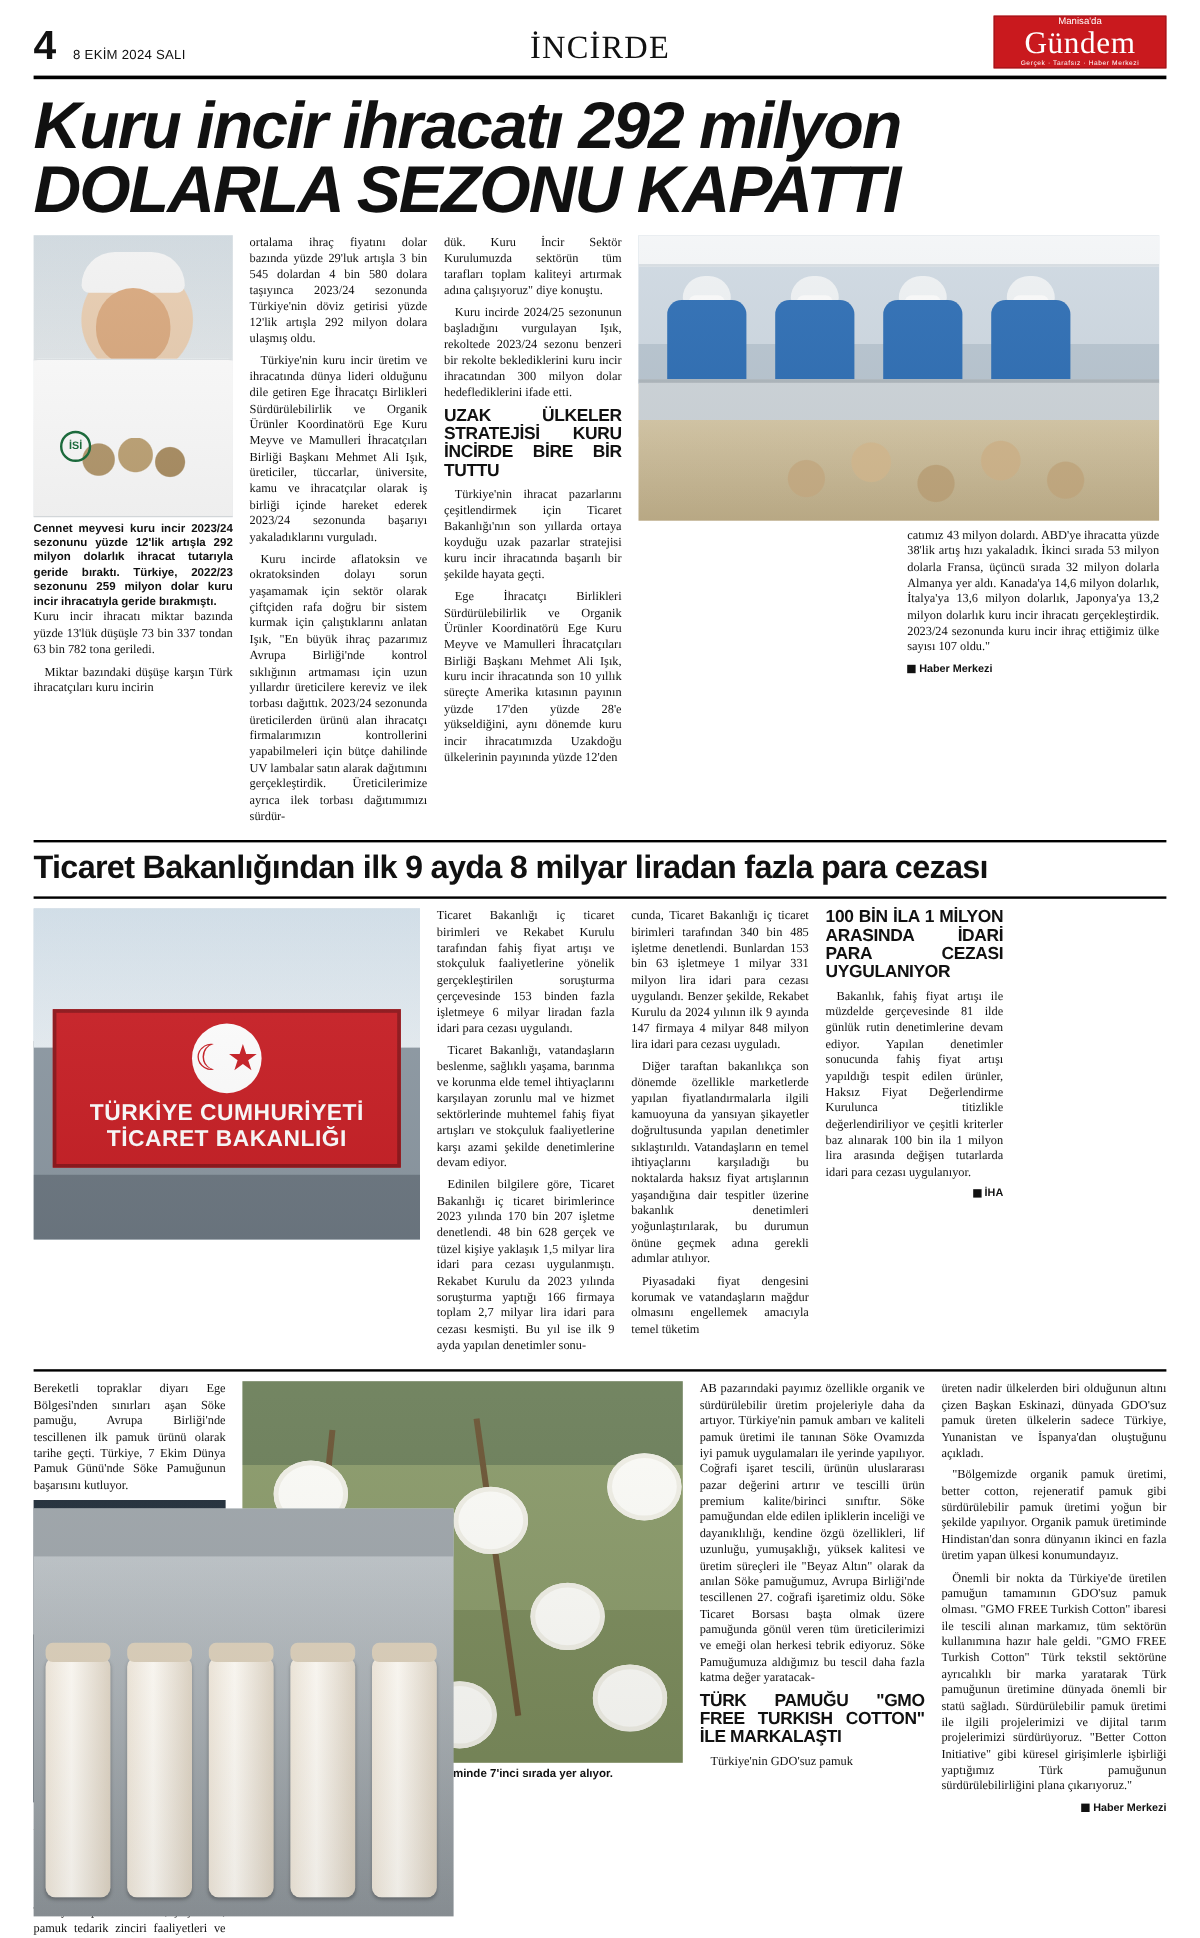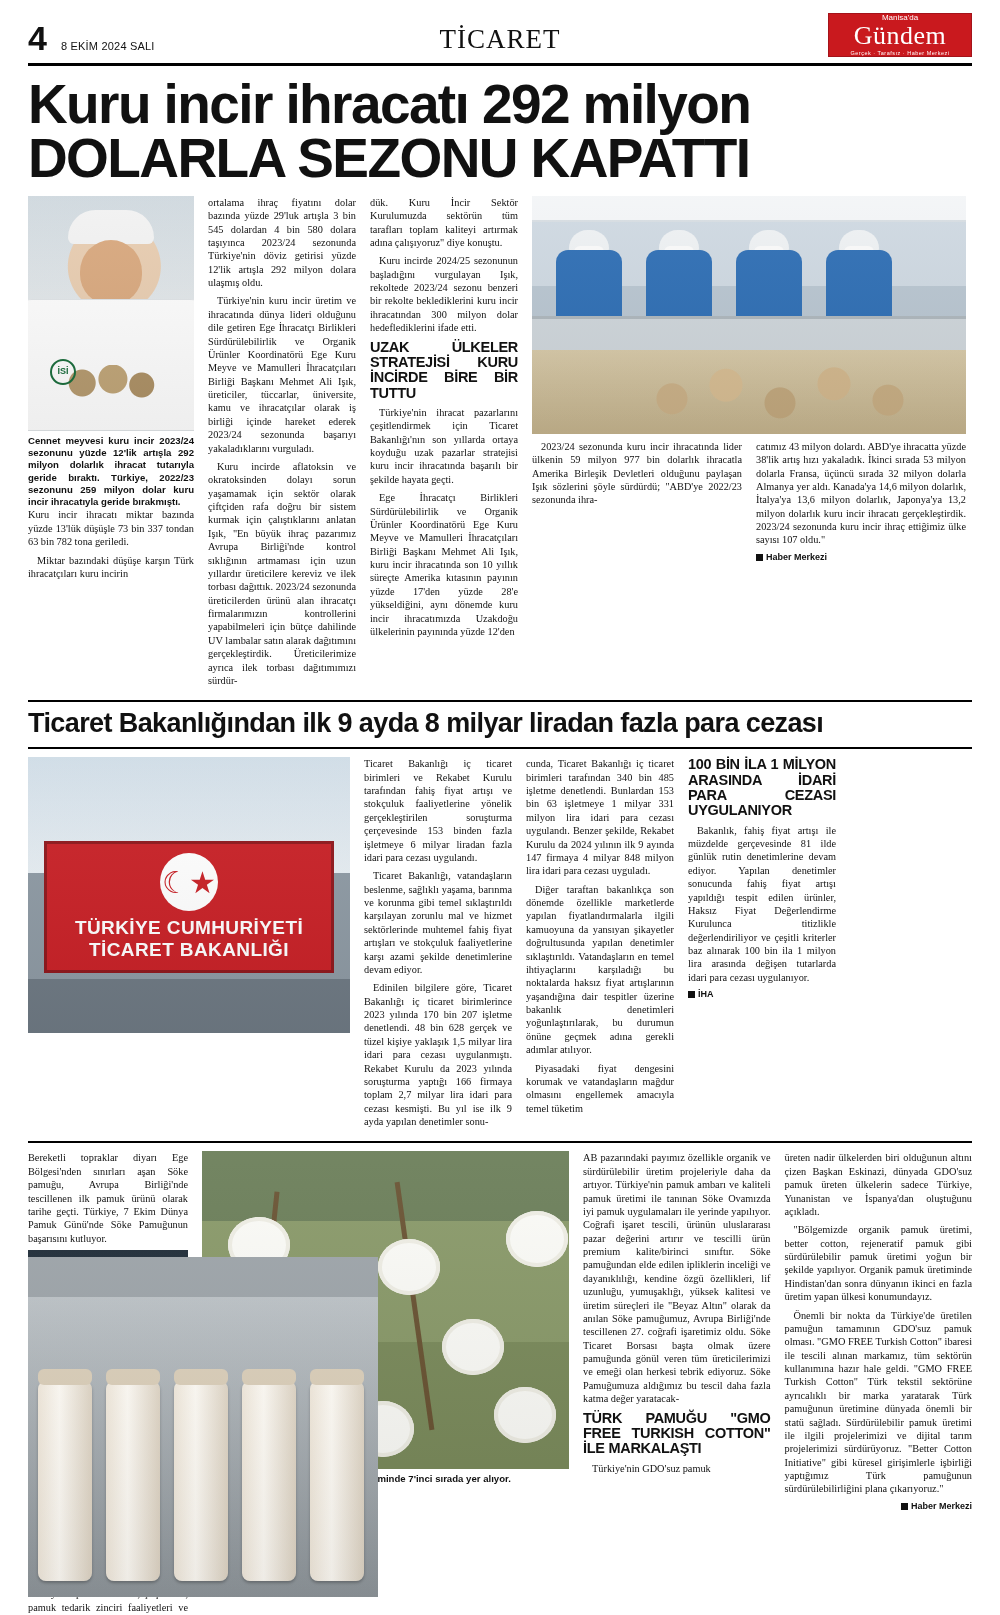--- a/index.html
+++ b/index.html
@@ -17,21 +17,21 @@
   .masthead { position:relative; height:66px; border-bottom:3px solid #000; display:flex; align-items:flex-end; }
   .folio { font-family:"Liberation Sans", sans-serif; font-weight:bold; font-size:34px; line-height:1; margin-bottom:8px; }
   .folio-date { font-family:"Liberation Sans", sans-serif; font-size:11px; letter-spacing:.2px; margin:0 0 11px 14px; }
   .section-title { position:absolute; left:0; right:0; bottom:8px; text-align:center; font-family:"Liberation Serif", serif; font-size:27px; letter-spacing:1px; }
   .brand { position:absolute; right:0; bottom:6px; width:144px; height:44px; background:#c9191e; color:#fff; border:1px solid #a4131a; display:flex; flex-direction:column; align-items:center; justify-content:center; }
   .brand .small { font-family:"Liberation Sans", sans-serif; font-size:8px; line-height:1; }
   .brand .big { font-family:"Liberation Serif", serif; font-weight:normal; font-size:26px; line-height:1.05; letter-spacing:.5px; }
   .brand .tiny { font-family:"Liberation Sans", sans-serif; font-size:5.5px; letter-spacing:.5px; }
 
   
-  .headline-main { font-family:"Liberation Sans", sans-serif; font-weight:bold; font-size:55px; line-height:0.98; letter-spacing:-1.6px; margin:12px 0 0 0; }
+  .headline-main { font-family:"Liberation Sans", sans-serif; font-weight:bold; font-size:55px; line-height:0.98; letter-spacing:-1.6px; margin:12px 0 0 0;font-style:italic; }
   .headline-main .l2 { display:block; }
 
   .band-head { font-family:"Liberation Sans", sans-serif; font-weight:bold; font-size:27px; letter-spacing:-.6px; padding:6px 0 8px; border-bottom:2px solid #000; }
   .band-top-rule { border-top:2px solid #000; }
 
   
   .cols { display:flex; gap:14px; }
   .col { font-size:10.3px; line-height:1.30; text-align:justify; hyphens:auto; }
   .col p { margin:0 0 5px 0; text-indent:9px; }
   .col p.first { text-indent:0; }
@@ -106,21 +106,21 @@
   .photo .ov { position:absolute; inset:0; background:linear-gradient(rgba(255,255,255,.05),rgba(0,0,0,.06)); }
 </style>
 </head>
 <body>
 
 <div class="page">
 
   <div class="masthead">
     <div class="folio">4</div>
     <div class="folio-date">8 EKİM 2024  SALI</div>
-    <div class="section-title">TİCARET</div>
+    <div class="section-title">İNCİRDE</div>
     <div class="brand">
       <div class="small">Manisa'da</div>
       <div class="big">Gündem</div>
       <div class="tiny">Gerçek · Tarafsız · Haber Merkezi</div>
     </div>
   </div>
 
   <h1 class="headline-main">
     <span>Kuru incir ihracatı 292 milyon</span>
     <span class="l2">DOLARLA SEZONU KAPATTI</span>
@@ -180,21 +180,20 @@
             <div class="mask"></div>
             <div class="body"></div>
           </div>
         <div class="bench"></div>
         <div class="belt"></div>
         <div class="figs2"></div>
         <div class="ov"></div>
       </div>
       <div class="cols" style="margin-top:6px;">
         <div class="col" style="width:210px;">
-          <p>2023/24 sezonunda kuru incir ihracatında lider ülkenin 59 milyon 977 bin dolarlık ihracatla Amerika Birleşik Devletleri olduğunu paylaşan Işık sözlerini şöyle sürdürdü; "ABD'ye 2022/23 sezonunda ihra-</p>
         </div>
         <div class="col" style="width:210px;">
           <p class="first">catımız 43 milyon dolardı. ABD'ye ihracatta yüzde 38'lik artış hızı yakaladık. İkinci sırada 53 milyon dolarla Fransa, üçüncü sırada 32 milyon dolarla Almanya yer aldı. Kanada'ya 14,6 milyon dolarlık, İtalya'ya 13,6 milyon dolarlık, Japonya'ya 13,2 milyon dolarlık kuru incir ihracatı gerçekleştirdik. 2023/24 sezonunda kuru incir ihraç ettiğimiz ülke sayısı 107 oldu."</p>
           <div class="credit"><span class="sq"></span><span>Haber Merkezi</span></div>
         </div>
       </div>
     </div>
   </div>
 
   <div class="band-top-rule" style="margin-top:8px;"></div>
@@ -208,32 +207,32 @@
           <div class="crest">☾★</div>
           <div class="t1">TÜRKİYE CUMHURİYETİ</div>
           <div class="t2">TİCARET BAKANLIĞI</div>
         </div>
         <div class="ground"></div>
         <div class="ov"></div>
       </div>
     </div>
     <div class="col" style="width:148px;">
       <p class="first">Ticaret Bakanlığı iç ticaret birimleri ve Rekabet Kurulu tarafından fahiş fiyat artışı ve stokçuluk faaliyetlerine yönelik gerçekleştirilen soruşturma çerçevesinde 153 binden fazla işletmeye 6 milyar liradan fazla idari para cezası uygulandı.</p>
-      <p>Ticaret Bakanlığı, vatandaşların beslenme, sağlıklı yaşama, barınma ve korunma gibi temel sıklaştırıldı karşılayan zorunlu mal ve hizmet sektörlerinde muhtemel fahiş fiyat artışları ve stokçuluk faaliyetlerine karşı azami şekilde denetimlerine devam ediyor.</p>
+      <p>Ticaret Bakanlığı, vatandaşların beslenme, sağlıklı yaşama, barınma ve korunma elde temel ihtiyaçlarını karşılayan zorunlu mal ve hizmet sektörlerinde muhtemel fahiş fiyat artışları ve stokçuluk faaliyetlerine karşı azami şekilde denetimlerine devam ediyor.</p>
       <p>Edinilen bilgilere göre, Ticaret Bakanlığı iç ticaret birimlerince 2023 yılında 170 bin 207 işletme denetlendi. 48 bin 628 gerçek ve tüzel kişiye yaklaşık 1,5 milyar lira idari para cezası uygulanmıştı. Rekabet Kurulu da 2023 yılında soruşturma yaptığı 166 firmaya toplam 2,7 milyar lira idari para cezası kesmişti. Bu yıl ise ilk 9 ayda yapılan denetimler sonu-</p>
     </div>
     <div class="col" style="width:148px;">
       <p class="first">cunda, Ticaret Bakanlığı iç ticaret birimleri tarafından 340 bin 485 işletme denetlendi. Bunlardan 153 bin 63 işletmeye 1 milyar 331 milyon lira idari para cezası uygulandı. Benzer şekilde, Rekabet Kurulu da 2024 yılının ilk 9 ayında 147 firmaya 4 milyar 848 milyon lira idari para cezası uyguladı.</p>
       <p>Diğer taraftan bakanlıkça son dönemde özellikle marketlerde yapılan fiyatlandırmalarla ilgili kamuoyuna da yansıyan şikayetler doğrultusunda yapılan denetimler sıklaştırıldı. Vatandaşların en temel ihtiyaçlarını karşıladığı bu noktalarda haksız fiyat artışlarının yaşandığına dair tespitler üzerine bakanlık denetimleri yoğunlaştırılarak, bu durumun önüne geçmek adına gerekli adımlar atılıyor.</p>
       <p>Piyasadaki fiyat dengesini korumak ve vatandaşların mağdur olmasını engellemek amacıyla temel tüketim</p>
     </div>
     <div class="col" style="width:148px;">
       <p class="subhead">100 BİN İLA 1 MİLYON ARASINDA İDARİ PARA CEZASI UYGULANIYOR</p>
       <p>Bakanlık, fahiş fiyat artışı ile müzdelde gerçevesinde 81 ilde günlük rutin denetimlerine devam ediyor. Yapılan denetimler sonucunda fahiş fiyat artışı yapıldığı tespit edilen ürünler, Haksız Fiyat Değerlendirme Kurulunca titizlikle değerlendiriliyor ve çeşitli kriterler baz alınarak 100 bin ila 1 milyon lira arasında değişen tutarlarda idari para cezası uygulanıyor.</p>
-      <div class="credit" style=""><span class="sq"></span><span>İHA</span></div>
+      <div class="credit" style="text-align:right;"><span class="sq"></span><span>İHA</span></div>
     </div>
   </div>
 
   <div class="band-top-rule" style="margin-top:8px;"></div>
 
   <div class="cols" style="margin-top:8px;">
 
     <div class="col" style="width:166px;">
       <p class="first">Bereketli topraklar diyarı Ege Bölgesi'nden sınırları aşan Söke pamuğu, Avrupa Birliği'nde tescillenen ilk pamuk ürünü olarak tarihe geçti. Türkiye, 7 Ekim Dünya Pamuk Günü'nde Söke Pamuğunun başarısını kutluyor.</p>
       <div class="photo ph-exec" style="margin:4px 0 5px;">

